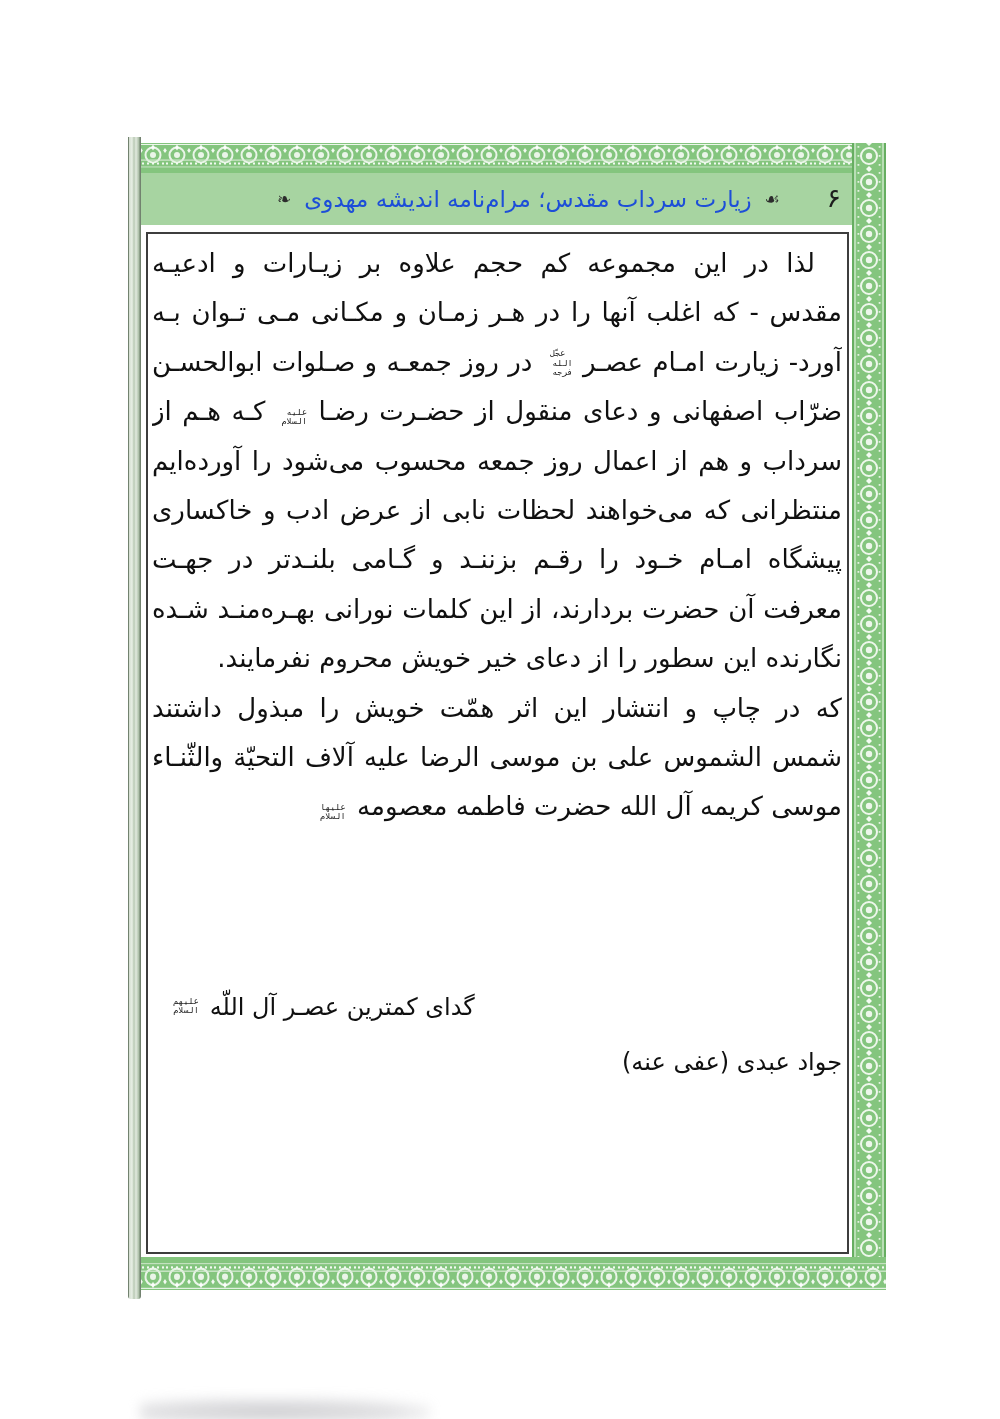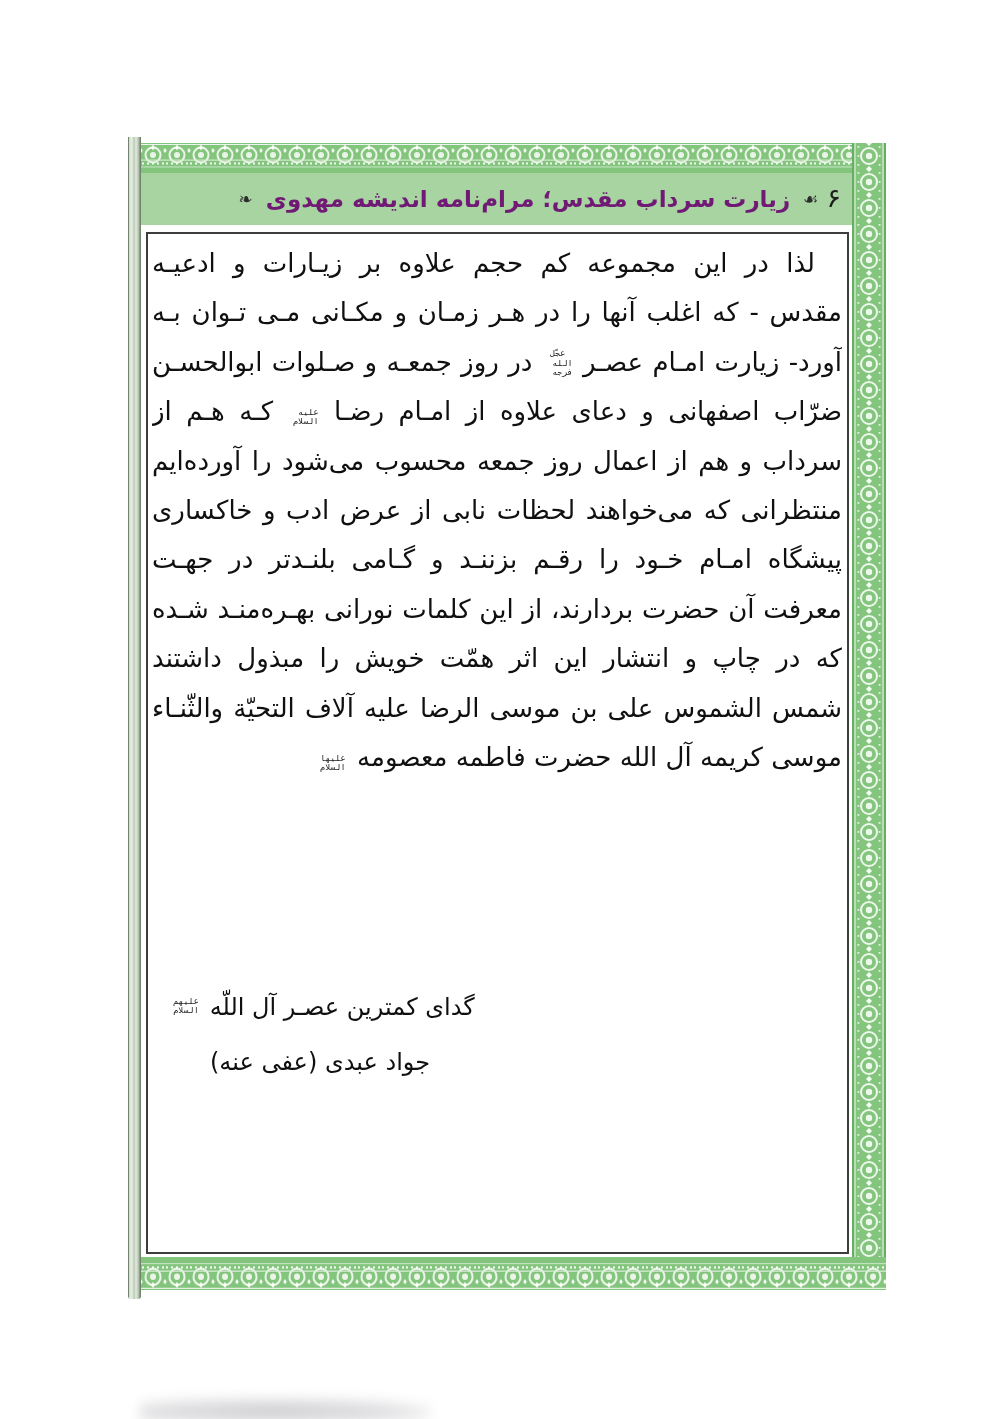--- a/index.html
+++ b/index.html
@@ -21,21 +21,21 @@
   .right-band{left:852px;top:143px;}
   
   .header-band{
     position:absolute;left:141px;top:173px;width:711px;height:52px;
     display:flex;align-items:center;justify-content:center;
   }
   .title-group{
     display:flex;align-items:center;gap:13px;
     transform:translateX(32px);
   }
-  .hdr-title{font-size:23px;font-weight:bold;color:#701a75;direction:rtl;letter-spacing:0;text-align:center;}
+  .hdr-title{font-size:23px;font-weight:normal;color:#1d4ed8;direction:rtl;letter-spacing:0;text-align:center;}
   .hdr-orn{font-size:17px;color:#2c2c2c;line-height:1;}
   .page-num{
     position:absolute;right:11px;top:50%;transform:translateY(-54%);
     font-size:27px;color:#1d1d1d;
   }
   
   .content-frame{
     position:absolute;left:146px;top:232px;width:703px;height:1022px;
     box-sizing:border-box;border:2px solid #3d3d3d;background:#ffffff;
   }
@@ -56,21 +56,21 @@
     display:inline-block;font-size:8.5px;line-height:1.08;width:30px;
     text-align:center;vertical-align:-4px;white-space:pre-line;
     color:#1a1a1a;margin:0 1px;font-family:Liberation Mono, monospace;
   }
   .signature{
     position:absolute;top:746px;left:4px;right:5px;direction:rtl;
     text-align:left;color:#101010;
   }
   .sig-line{font-size:24px;line-height:55px;height:55px;white-space:nowrap;}
   .sig-0{padding-left:18px;}
-  .sig-1{padding-left:58px;}
+  .sig-1{padding-left:58px;text-align:right;}
   .sig-line .hon{vertical-align:2px;margin-top:8px;}
   
   .bottom-smudge{
     position:absolute;left:140px;top:1398px;width:290px;height:24px;
     background:radial-gradient(ellipse at 45% 60%,#a9a9ae 0%,#c9c9cd 55%,rgba(255,255,255,0) 85%);
     filter:blur(6px);opacity:.55;
   }
 </style>
 </head>
 <body>
@@ -138,26 +138,27 @@
     </div>
     <span class="page-num">۶</span>
   </div>
 
   <div class="content-frame">
     <div class="body-text" id="body-text">
         <div class="bline just ind"><span>لذا در این مجموعه کم حجم علاوه بر زیـارات و ادعیـه سـرداب</span></div>
         <div class="bline just"><span>مقدس - که اغلب آنها را در هـر زمـان و مکـانی مـی تـوان بـه جـا</span></div>
         <div class="bline just"><span>آورد- زیارت امـام عصـر </span><span class="hon">عجّل الله
 فرجه</span><span> در روز جمعـه و صـلوات ابوالحسـن</span></div>
-        <div class="bline just"><span>ضرّاب اصفهانی و دعای علاوه از امـام رضـا </span><span class="hon">علیه
+        <div class="bline just"><span>ضرّاب اصفهانی و دعای منقول از حضـرت رضـا </span><span class="hon">علیه
 السلام</span><span> کـه هـم از اعمـال</span></div>
         <div class="bline just"><span>سرداب و هم از اعمال روز جمعه محسوب می‌شود را آورده‌ایم تـا</span></div>
         <div class="bline just"><span>منتظرانی که می‌خواهند لحظات نابی از عرض ادب و خاکساری بـه</span></div>
         <div class="bline just"><span>پیشگاه امـام خـود را رقـم بزننـد و گـامی بلنـدتر در جهـت کسـب</span></div>
         <div class="bline just"><span>معرفت آن حضرت بردارند، از این کلمات نورانی بهـره‌منـد شـده و</span></div>
+        <div class="bline"><span>نگارنده این سطور را از دعای خیر خویش محروم نفرمایند.</span></div>
         <div class="bline just"><span>که در چاپ و انتشار این اثر همّت خویش را مبذول داشتند قدردانی</span></div>
         <div class="bline just"><span>شمس الشموس علی بن موسی الرضا علیه آلاف التحیّة والثّنـاء در</span></div>
         <div class="bline"><span>موسی کریمه آل الله حضرت فاطمه معصومه </span><span class="hon">علیها
 السلام</span></div>
       </div>
     <div class="signature" id="signature">
         <div class="sig-line sig-0"><span>گدای کمترین عصـر آل اللّه </span><span class="hon">علیهم
 السلام</span></div>
         <div class="sig-line sig-1"><span>جواد عبدی (عفی عنه)</span></div>
       </div>

